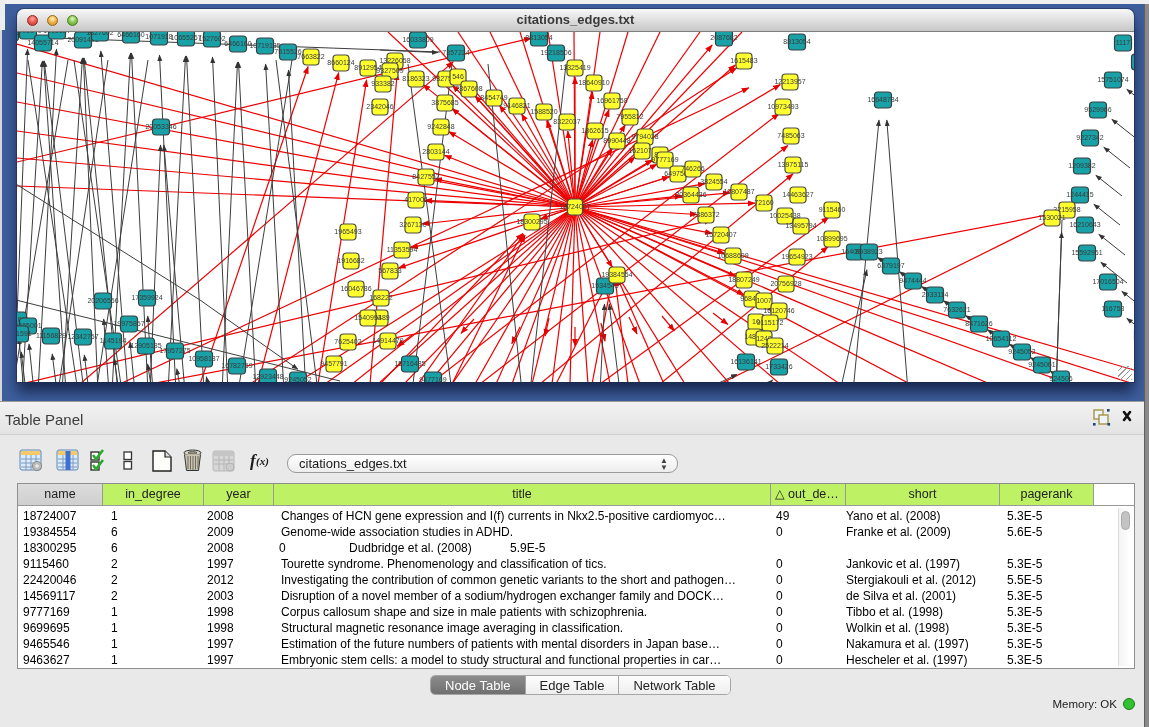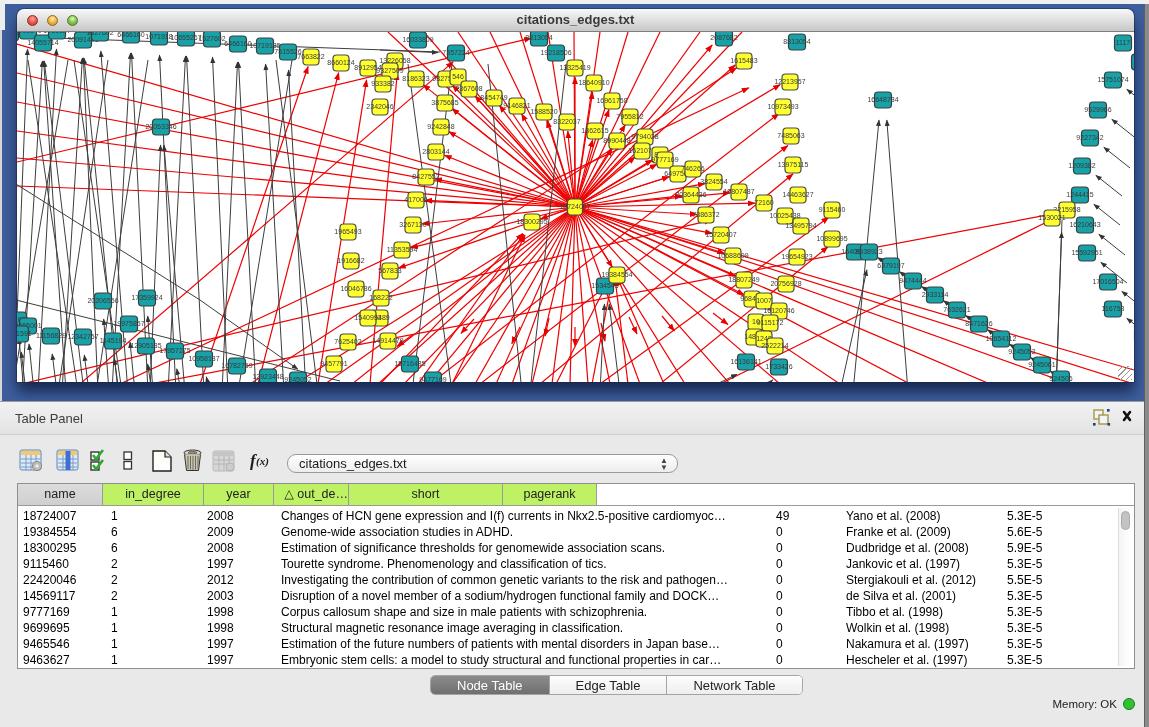--- a/index.html
+++ b/index.html
@@ -11,41 +11,41 @@
 #title{text-align:center;font-size:13px;font-weight:bold;color:#3a3a3a;line-height:22px}
 .tl{position:absolute;top:6px;width:11px;height:11px;border-radius:50%;}
 #b1{left:9.5px;background:radial-gradient(circle at 50% 32%,#ff9d96 8%,#ec5f55 45%,#c93a30 90%);border:.5px solid #8e2a22}
 #b2{left:29.5px;background:radial-gradient(circle at 50% 32%,#ffe9b0 8%,#f2b64b 45%,#d19229 90%);border:.5px solid #96681a}
 #b3{left:49.5px;background:radial-gradient(circle at 50% 32%,#d5f0b2 8%,#8cc955 45%,#61a52e 90%);border:.5px solid #4c7a1f}
 #canvas{position:absolute;top:23px;left:0;width:1117px;height:350px;background:#fff;overflow:hidden}
 #grip{position:absolute;right:2px;bottom:2px;width:14px;height:14px;background:
  repeating-linear-gradient(135deg,transparent 0 3px,#9a9a9a 3px 4px)}
 #panel{position:absolute;left:0;top:401px;width:1149px;height:326px;background:#e9e9e9;border-top:1px solid #9a9a9a}
 #phead{height:33px;background:linear-gradient(#f2f2f2,#e3e3e3);border-bottom:1px solid #cfcfcf;position:relative}
-#phead span{position:absolute;left:15px;top:9px;font-size:13px;color:#3c3c3c}
+#phead span{position:absolute;left:5px;top:9px;font-size:15px;color:#3c3c3c}
 #picons{position:absolute;right:14px;top:7px}
 #toolbar{position:absolute;top:44px;left:0;height:36px;width:1149px}
 #dd{position:absolute;left:287px;top:8px;width:391px;height:19px;background:linear-gradient(#fff,#ededed);border:1px solid #9a9a9a;border-radius:9px;font-size:13px;color:#1a1a1a;line-height:18px;padding-left:11px}
 #ddar{position:absolute;right:9px;top:1.5px;font-size:8px;color:#444;letter-spacing:0;line-height:7.5px;text-align:center}
 #tbl{position:absolute;left:17px;top:81px;width:1118px;height:186px;background:#fff;border:1px solid #8f8f8f;overflow:hidden}
 #thead{display:flex;height:22px;border-bottom:1px solid #9a9a9a;font-size:12.5px;color:#222;margin-bottom:3px}
 #thead div{background:#bef264;border-right:1px solid #9a9a9a;text-align:center;line-height:21px;overflow:hidden;white-space:nowrap}
 #thead .h0{width:85px;background:linear-gradient(#dcdcdc,#cfcfcf)}
 #thead .h1{width:101px} #thead .h2{width:70px} #thead .h3{width:497px}
-#thead .h4{width:75px;text-align:right;padding-left:4px} #thead .h5{width:154px} #thead .h6{width:94px}
+#thead .h4{width:75px;text-align:left;padding-left:4px} #thead .h5{width:154px} #thead .h6{width:94px}
 #thead .hx{background:transparent;border-right:none;flex:1}
 .tr{display:flex;height:16px;font-size:12px;color:#000;white-space:nowrap}
 .tr div{overflow:hidden}
 .c0{width:85px;padding-left:5px} .c1{width:101px;padding-left:8px} .c2{width:70px;padding-left:3px}
 .c3{width:497px;padding-left:7px} .c4{width:75px;padding-left:5px} .c5{width:154px;text-align:left}
 .c6{width:94px;padding-left:7px}
 #vscroll{position:absolute;right:3px;top:24px;width:13px;height:158px;background:linear-gradient(90deg,#f4f4f4,#fff);border-left:1px solid #ddd}
 #vthumb{position:absolute;left:1.5px;top:3px;width:9px;height:19px;border-radius:5px;background:#c3c3c3;border:1px solid #ababab}
 #tabs{position:absolute;left:430px;top:273px;height:20px;display:flex;font-size:13px;border:1px solid #a5a5a5;border-radius:5px;overflow:hidden;background:#fbfbfb}
-#tabs div{line-height:19px;padding:0 26px;color:#222;background:linear-gradient(#fdfdfd,#eee)}
+#tabs div{line-height:19px;padding:0 14px;color:#222;background:linear-gradient(#fdfdfd,#eee)}
 #tabs .sel{background:linear-gradient(#8c8c8c,#6f6f6f);color:#fff}
 #tabs .mid{border-left:1px solid #a5a5a5;border-right:1px solid #a5a5a5}
 #status{position:absolute;right:14px;top:296px;font-size:11.5px;color:#222}
 #gdot{display:inline-block;width:12px;height:12px;border-radius:50%;background:#2fc32f;border:1px solid #1c7a1c;vertical-align:-2px;margin-left:6px}
 </style></head><body>
 <div id="topstrip"></div>
 <div id="leftstrip"></div>
 <div id="corner"></div>
 <div id="win">
   <div id="titlebar">
@@ -604,20 +604,21 @@
       <text x="231" y="17" font-size="17" font-style="italic" font-weight="bold" font-family="Liberation Serif,serif" fill="#1a1a1a">f</text>
       <text x="237" y="16" font-size="11" font-style="italic" font-weight="bold" font-family="Liberation Serif,serif" fill="#1a1a1a">(x)</text>
     </svg>
     <div id="dd">citations_edges.txt<div id="ddar">▲<br>▼</div></div>
   </div>
   <div id="tbl">
     <div id="thead">
         <div class="h0">name</div>
         <div class="h1">in_degree</div>
         <div class="h2">year</div>
+      <div class="h3">title</div>
         <div class="h4">△ out_de…</div>
         <div class="h5">short</div>
         <div class="h6">pagerank</div>
         <div class="hx"></div>
       </div>
     <div class="tr">
         <div class="c0">18724007</div>
         <div class="c1">1</div>
         <div class="c2">2008</div>
         <div class="c3">Changes of HCN gene expression and I(f) currents in Nkx2.5-positive cardiomyoc…</div>
@@ -631,48 +632,47 @@
         <div class="c2">2009</div>
         <div class="c3">Genome-wide association studies in ADHD.</div>
         <div class="c4">0</div>
         <div class="c5">Franke et al. (2009)</div>
         <div class="c6">5.6E-5</div>
       </div>
       <div class="tr">
         <div class="c0">18300295</div>
         <div class="c1">6</div>
         <div class="c2">2008</div>
-        <div class="c3">Estimation of significance thresholds for genomewide association scans.</div>
         <div class="c4">0</div>
         <div class="c5">Dudbridge et al. (2008)</div>
         <div class="c6">5.9E-5</div>
       </div>
       <div class="tr">
         <div class="c0">9115460</div>
         <div class="c1">2</div>
         <div class="c2">1997</div>
         <div class="c3">Tourette syndrome. Phenomenology and classification of tics.</div>
         <div class="c4">0</div>
         <div class="c5">Jankovic et al. (1997)</div>
         <div class="c6">5.3E-5</div>
       </div>
       <div class="tr">
         <div class="c0">22420046</div>
         <div class="c1">2</div>
         <div class="c2">2012</div>
-        <div class="c3">Investigating the contribution of common genetic variants to the risk and pathogen…</div>
+        <div class="c3">Investigating the contribution of common genetic variants to the short and pathogen…</div>
         <div class="c4">0</div>
         <div class="c5">Stergiakouli et al. (2012)</div>
         <div class="c6">5.5E-5</div>
       </div>
       <div class="tr">
         <div class="c0">14569117</div>
         <div class="c1">2</div>
         <div class="c2">2003</div>
-        <div class="c3">Disruption of a novel member of a sodium/hydrogen functional family and DOCK…</div>
+        <div class="c3">Disruption of a novel member of a sodium/hydrogen exchanger family and DOCK…</div>
         <div class="c4">0</div>
         <div class="c5">de Silva et al. (2001)</div>
         <div class="c6">5.3E-5</div>
       </div>
       <div class="tr">
         <div class="c0">9777169</div>
         <div class="c1">1</div>
         <div class="c2">1998</div>
         <div class="c3">Corpus callosum shape and size in male patients with schizophrenia.</div>
         <div class="c4">0</div>

